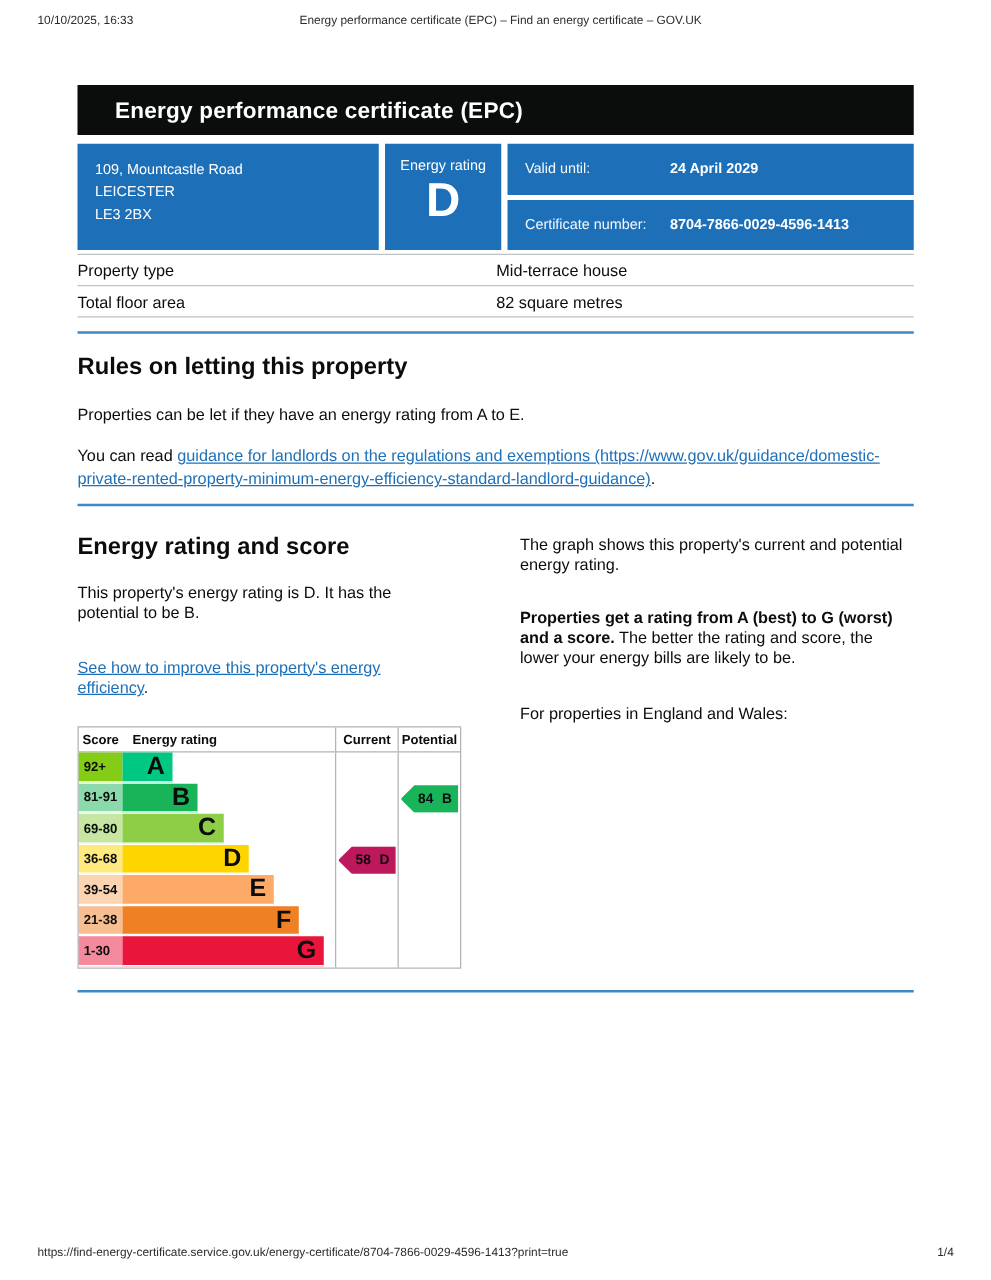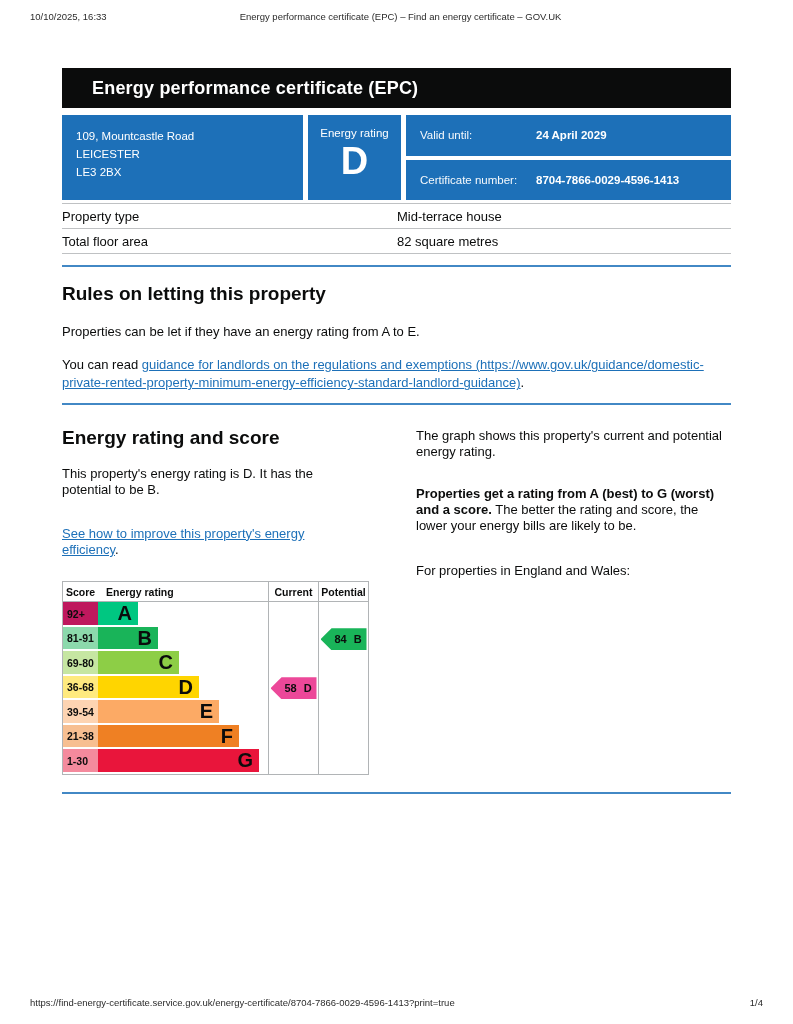--- a/index.html
+++ b/index.html
@@ -150,21 +150,21 @@
 
         <div class="epc-chart">
           <div class="epc-head">
             <div class="hc score">Score</div>
             <div class="hc rating">Energy rating</div>
             <div class="hc current">Current</div>
             <div class="hc potential">Potential</div>
           </div>
           <div id="epc-body">
               <div class="epc-row">
-                <div class="cell-score" style="background: #be185d;">92+</div>
+                <div class="cell-score" style="background: #84cc16;">92+</div>
                 <div class="cell-bar">
                   <div class="band-bar" style="background: rgb(0, 199, 129); width: 23.5%;">
                     <span>A</span>
                   </div>
                 </div>
                 <div class="cell-pointer"></div>
                 <div class="cell-pointer"></div>
               </div>
               <div class="epc-row">
                 <div class="cell-score" style="background: rgb(140, 217, 172);">81-91</div>
@@ -192,21 +192,21 @@
                 <div class="cell-pointer"></div>
               </div>
               <div class="epc-row">
                 <div class="cell-score" style="background: rgb(255, 234, 127);">36-68</div>
                 <div class="cell-bar">
                   <div class="band-bar" style="background: rgb(255, 213, 0); width: 59.4%;">
                     <span>D</span>
                   </div>
                 </div>
                 <div class="cell-pointer">
-                  <div class="rating-arrow" style="background: #ec4899;">
+                  <div class="rating-arrow" style="background: #be185d;">
                     <span>58</span>
                     <span>D</span>
                   </div>
                 </div>
                 <div class="cell-pointer"></div>
               </div>
               <div class="epc-row">
                 <div class="cell-score" style="background: rgb(253, 212, 178);">39-54</div>
                 <div class="cell-bar">
                   <div class="band-bar" style="background: rgb(252, 170, 101); width: 71.2%;">

